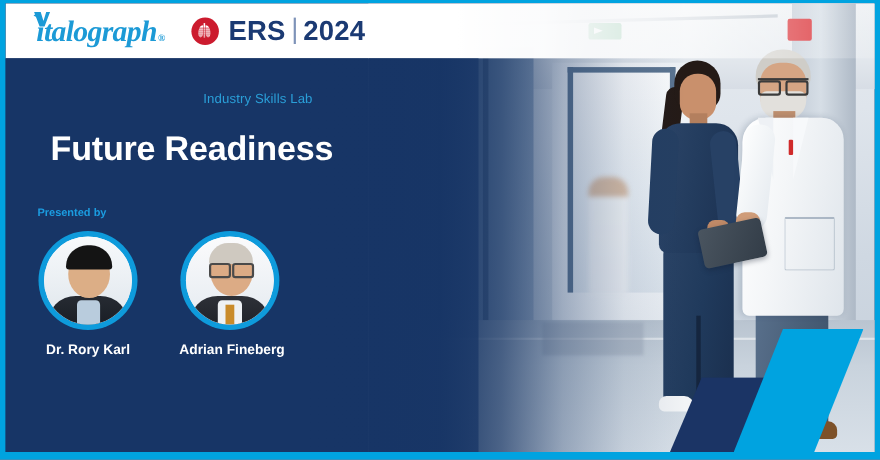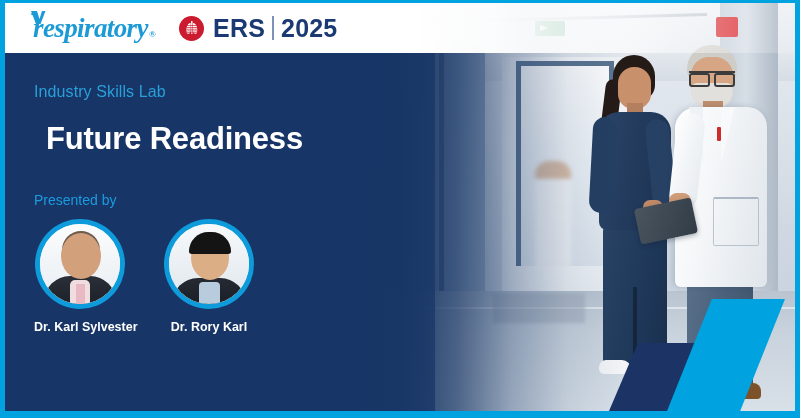--- a/index.html
+++ b/index.html
@@ -398,42 +398,43 @@
     background: linear-gradient(90deg,
        #173566 0%, #173566 62%,
        rgba(23,53,102,.94) 80%,
        rgba(23,53,102,.72) 100%);
     padding: 30px 0 0 29px;
     box-sizing: border-box;
   }
 
   .eyebrow {
     color: #2A9FD8;
-    font-size: 16px;
+    font-size: 12px;
     letter-spacing: .1px;
     margin: 0 0 20px 0;
+    text-align: center;
   }
   .title {
     color: #ffffff;
     font-size: 31px;
     font-weight: bold;
     letter-spacing: -.2px;
     margin: 0 0 17px 12px;
   }
   .subtitle {
     color: #eef2f7;
     font-size: 16.5px;
     line-height: 1.33;
     margin: 0;
     max-width: 385px;
   }
   .presented-label {
     color: #1B9CE0;
-    font-size: 14px;
-    font-weight: normal;
+    font-size: 10px;
+    font-weight: bold;
     margin: 35px 0 11px 0;
   }
 
   .presenters {
     display: flex;
     gap: 37px;
   }
   .presenter {
     width: 92px;
     text-align: center;
@@ -592,21 +593,21 @@
 
   <div class="header">
 
     <div class="vita">
       <span class="vmark">
         <svg viewBox="0 0 16 15" width="16" height="15" aria-hidden="true">
           <path d="M1 1 L7 1 L9.5 9 L12 1 L15.5 1 L10.5 14 L6 14 Z" fill="#1C9AD6"></path>
           <path d="M0.5 4 C3 2.2 5 2.6 6.2 4.4 C4.4 5.6 2.2 5.4 0.5 4 Z" fill="#1C9AD6"></path>
         </svg>
       </span>
-      <span>respiratory</span>
+      <span>italograph</span>
       <span class="vreg">®</span>
     </div>
 
     <div class="divider-sp"></div>
 
     <div class="ers">
       <span class="ers-mark">
         <svg class="lung" viewBox="0 0 15 14" aria-hidden="true">
           <rect x="6.6" y="0" width="1.4" height="13" fill="#ffffff"></rect>
           <path d="M6.2 2 C4.6 2 3.4 3 2.6 5 C1.8 7 1.6 9.4 2.2 11.6 C2.5 12.8 3.6 13.2 4.6 12.6 C5.6 12 6.2 10.8 6.2 9.4 Z" fill="#ffffff"></path>
@@ -616,60 +617,61 @@
             <rect x="2.0" y="6.0" width="10.6" height="0.7"></rect>
             <rect x="1.8" y="7.8" width="11" height="0.7"></rect>
             <rect x="2.0" y="9.6" width="10.6" height="0.7"></rect>
             <rect x="2.4" y="11.4" width="9.8" height="0.7"></rect>
           </g>
         </svg>
       </span>
       <span class="ers-text">
         <span class="ers-abbr">ERS</span>
         <span class="ers-bar"></span>
-        <span class="ers-year">2025</span>
+        <span class="ers-year">2024</span>
       </span>
     </div>
   </div>
 
   <div class="panel">
     <p class="eyebrow">Industry Skills Lab</p>
     <h1 class="title">Future Readiness</h1>
 
     <p class="presented-label">Presented by</p>
 
     <div class="presenters">
 
-      <div class="presenter">
-        <div class="avatar-ring">
-          <div class="avatar av1">
-            <div class="bg"></div>
-              <div class="body"></div>
-              <div class="shirt"></div>
-            <div class="tie"></div>
-              <div class="hair"></div>
-              <div class="head"></div>
-          </div>
-        </div>
-        <div class="presenter-name">Dr. Karl Sylvester</div>
-      </div>
 
       <div class="presenter">
         <div class="avatar-ring">
           <div class="avatar av2">
             <div class="bg"></div>
               <div class="body"></div>
               <div class="shirt"></div>
             <div class="head"></div>
               <div class="hair"></div>
           </div>
         </div>
         <div class="presenter-name">Dr. Rory Karl</div>
       </div>
 
+      <div class="presenter">
+        <div class="avatar-ring">
+          <div class="avatar av3">
+            <div class="bg"></div>
+              <div class="body"></div>
+              <div class="shirt"></div>
+            <div class="tie"></div>
+              <div class="head"></div>
+              <div class="hair"></div>
+            <div class="spec"></div>
+          </div>
+        </div>
+        <div class="presenter-name">Adrian Fineberg</div>
+      </div>
 
     </div>
   </div>
 
   <div class="chev chev-navy"></div>
   <div class="chev chev-cyan"></div>
 
 </div>
 
 </body></html>

